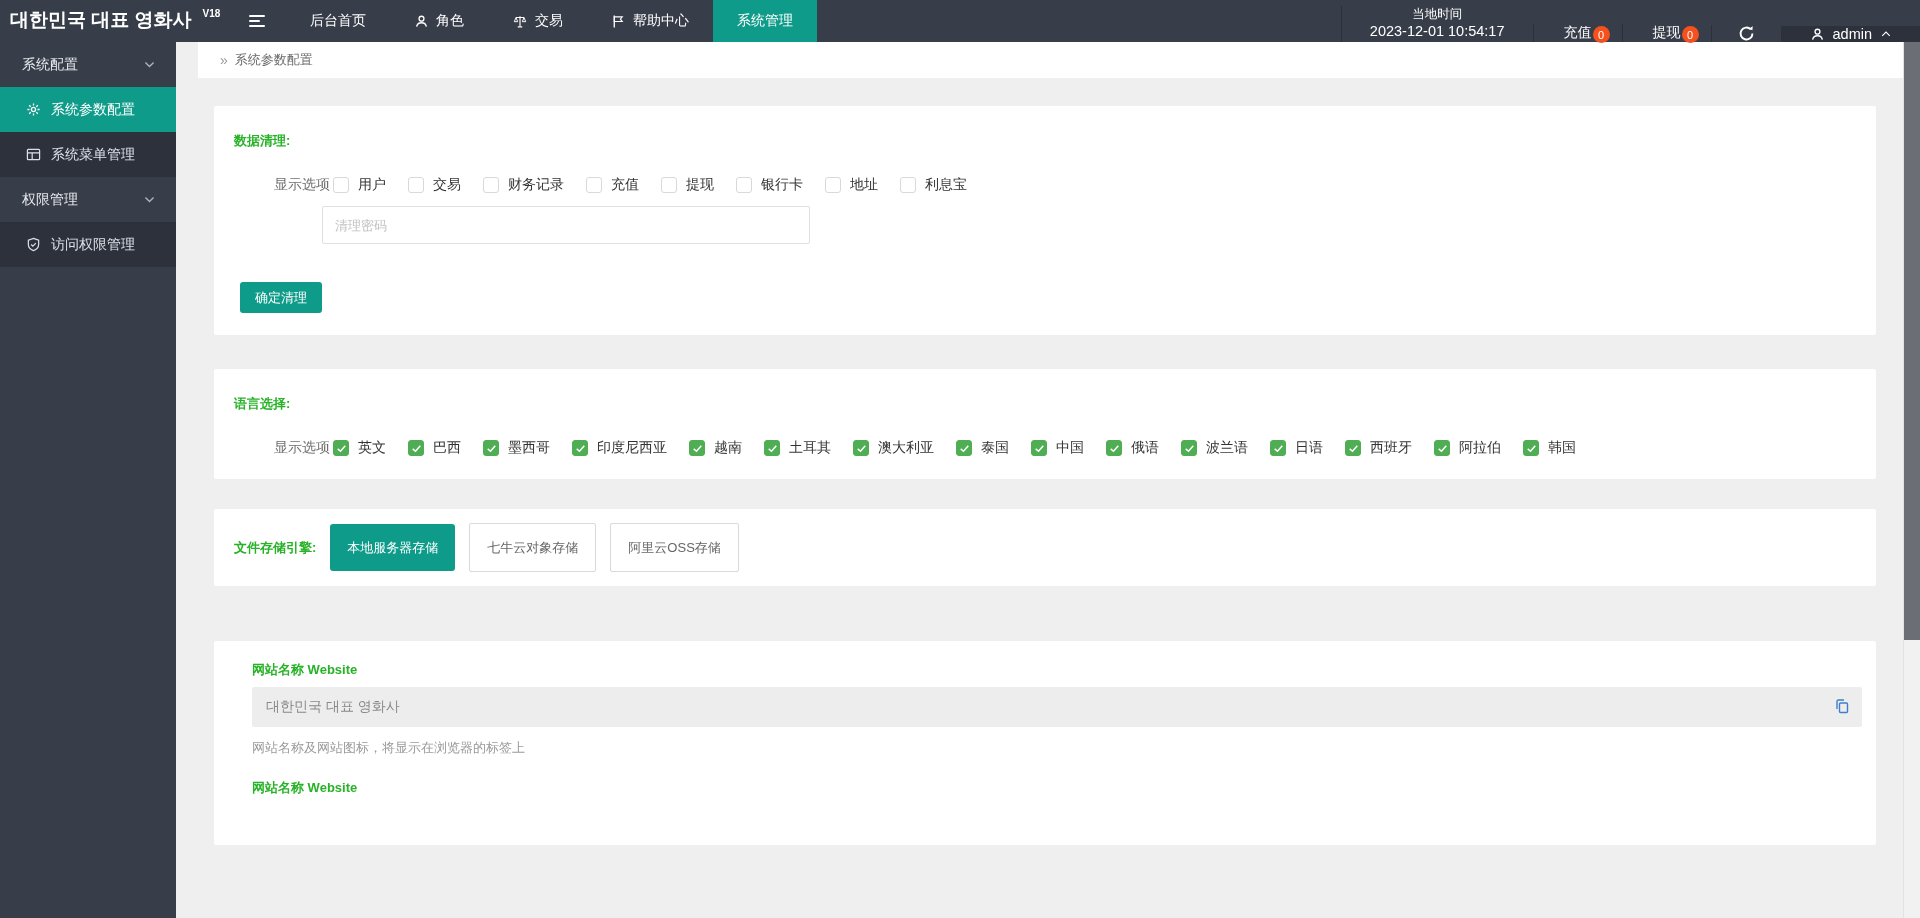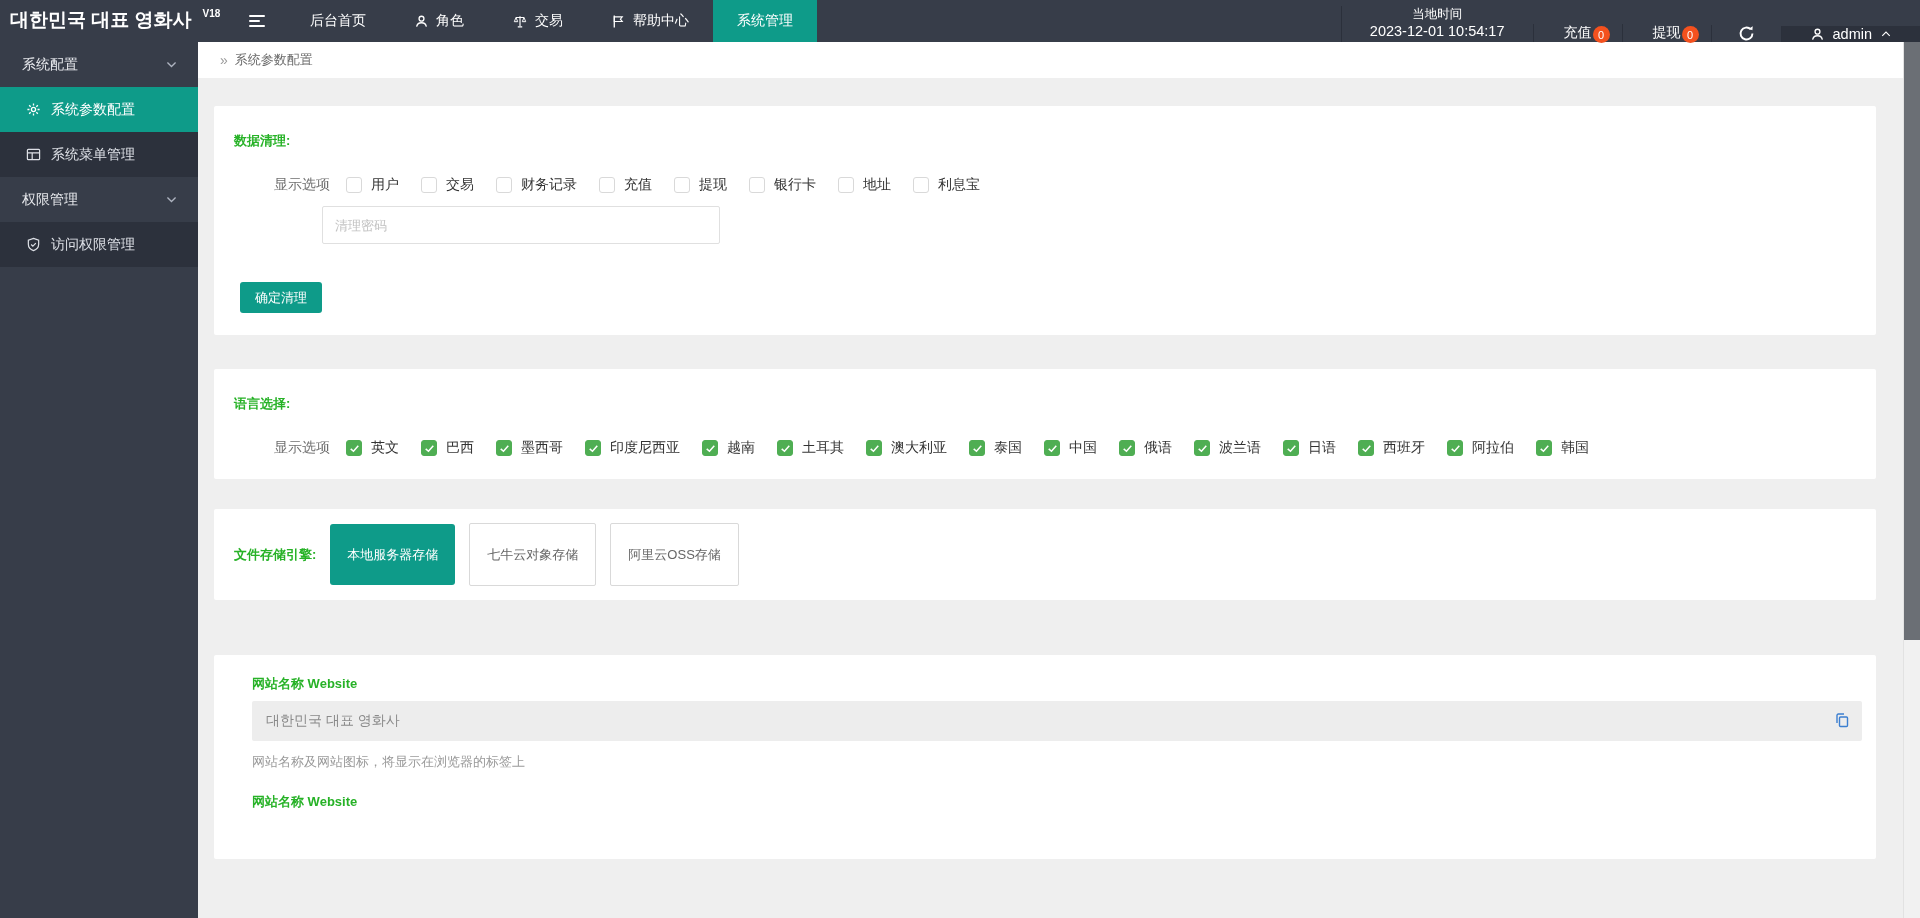--- a/index.html
+++ b/index.html
@@ -30,61 +30,61 @@
   .badge-item { position:relative; display:flex; align-items:center; padding:0 30px;
                 border-left:1px solid #2b303b; font-size:14px; cursor:pointer; }
   .badge { position:absolute; top:2px; right:12px; min-width:17px; height:17px; border-radius:9px;
            background:#f4511e; color:#fff; font-size:11px; display:flex; align-items:center;
            justify-content:center; padding:0 4px; }
   .refresh-seg { display:flex; align-items:center; padding:0 26px; border-left:1px solid #2b303b; cursor:pointer; }
   .admin-seg { display:flex; align-items:center; gap:8px; padding:0 28px; background:#2c313c;
                border-left:1px solid #2b303b; font-size:14.5px; cursor:pointer; }
 
   
-  .sidebar { position:absolute; top:42px; left:0; width:198px; bottom:0; background:#373d49; z-index:20; }
+  .sidebar { position:absolute; top:42px; left:0; width:176px; bottom:0; background:#373d49; z-index:20; }
   .group-header { height:45px; display:flex; align-items:center; justify-content:space-between;
                   padding:0 20px 0 22px; color:#e8eaee; font-size:14px; cursor:pointer; }
   .sub-item { height:45px; display:flex; align-items:center; gap:10px; padding-left:26px;
               background:#2c313c; color:#dde0e6; font-size:14px; cursor:pointer; }
   .sub-item.active { background:#0e9b89; color:#fff; }
   .sub-item svg, .group-header svg { flex:none; display:block; }
 
   
   .main { position:absolute; left:198px; top:42px; right:0; bottom:0; background:#efefef; overflow:hidden; }
   .breadcrumb-bar { height:36px; background:#fff; display:flex; align-items:center; gap:7px;
                     padding-left:22px; color:#6a6a6a; font-size:13px; }
   .bc-icon { color:#9a9a9a; font-size:14px; }
   .cards { padding:28px 44px 0 16px; }
   .card { background:#fff; border-radius:2px; }
   .card-title { color:#27b227; font-weight:bold; font-size:13px; }
   .card-pad { padding:26px 20px 22px 20px; }
   .card-clean { margin-bottom:34px; }
   .card-lang { margin-bottom:30px; }
   .opt-row { display:flex; align-items:center; flex-wrap:wrap; margin:26px 0 0 40px;
              font-size:14px; color:#333; }
-  .row-label { color:#6f6f6f; margin-right:16px; }
+  .row-label { color:#6f6f6f; margin-right:3px; }
   .opt { display:inline-flex; align-items:center; margin-right:22px; cursor:pointer; }
   .cb { width:16px; height:16px; border:1px solid #d9d9d9; border-radius:3px; background:#fff;
         margin-right:9px; display:inline-flex; align-items:center; justify-content:center; }
   .cb.checked { background:#4fae53; border-color:#4fae53; }
-  .pwd-input { display:block; margin:12px 0 0 88px; width:398px; height:38px; border:1px solid #e0e0e0;
+  .pwd-input { display:block; margin:12px 0 0 88px; width:488px; height:38px; border:1px solid #e0e0e0;
                border-radius:2px; padding:0 12px; font-size:13px; color:#333; outline:none;
                font-family:"Liberation Sans", sans-serif; }
   .pwd-input::placeholder { color:#c2c2c2; }
   .btn { border:none; border-radius:3px; font-size:13px; cursor:pointer; padding:9px 15px;
          font-family:"Liberation Sans", sans-serif; line-height:1; }
   .btn.teal { background:#0e9b89; color:#fff; }
   .btn.plain { background:#fff; color:#666; border:1px solid #d9d9d9; border-radius:2px; }
   .btn-clean { margin:38px 12px 0 6px; }
   .btn-lang { margin:36px 0 0 14px; }
   .row-card { display:flex; align-items:center; padding:12px 20px; }
   .card-sys { margin-bottom:26px; }
   .card-storage { margin-bottom:55px; padding:14px 20px; }
   .row-card .card-title { margin-right:14px; }
-  .card-storage .btn { margin-right:14px; padding:24px 17px; }
+  .card-storage .btn { margin-right:14px; padding:17px 17px; }
   .site-card { padding:20px 14px 40px 38px; }
   .site-label { color:#27b227; font-weight:bold; font-size:13px; margin-bottom:8px; }
   .site-label.second { margin-top:22px; }
   .site-input-wrap { position:relative; background:#ededed; border-radius:2px; height:40px;
                      display:flex; align-items:center; }
   .site-input { flex:1; border:none; background:transparent; height:100%; padding:0 40px 0 14px;
                 color:#8a8a8a; font-size:14px; outline:none; font-family:"Liberation Sans", sans-serif; }
   .copy-btn { position:absolute; right:12px; top:11px; cursor:pointer; display:block; }
   .help-text { color:#9a9a9a; font-size:13px; margin-top:12px; }
 

